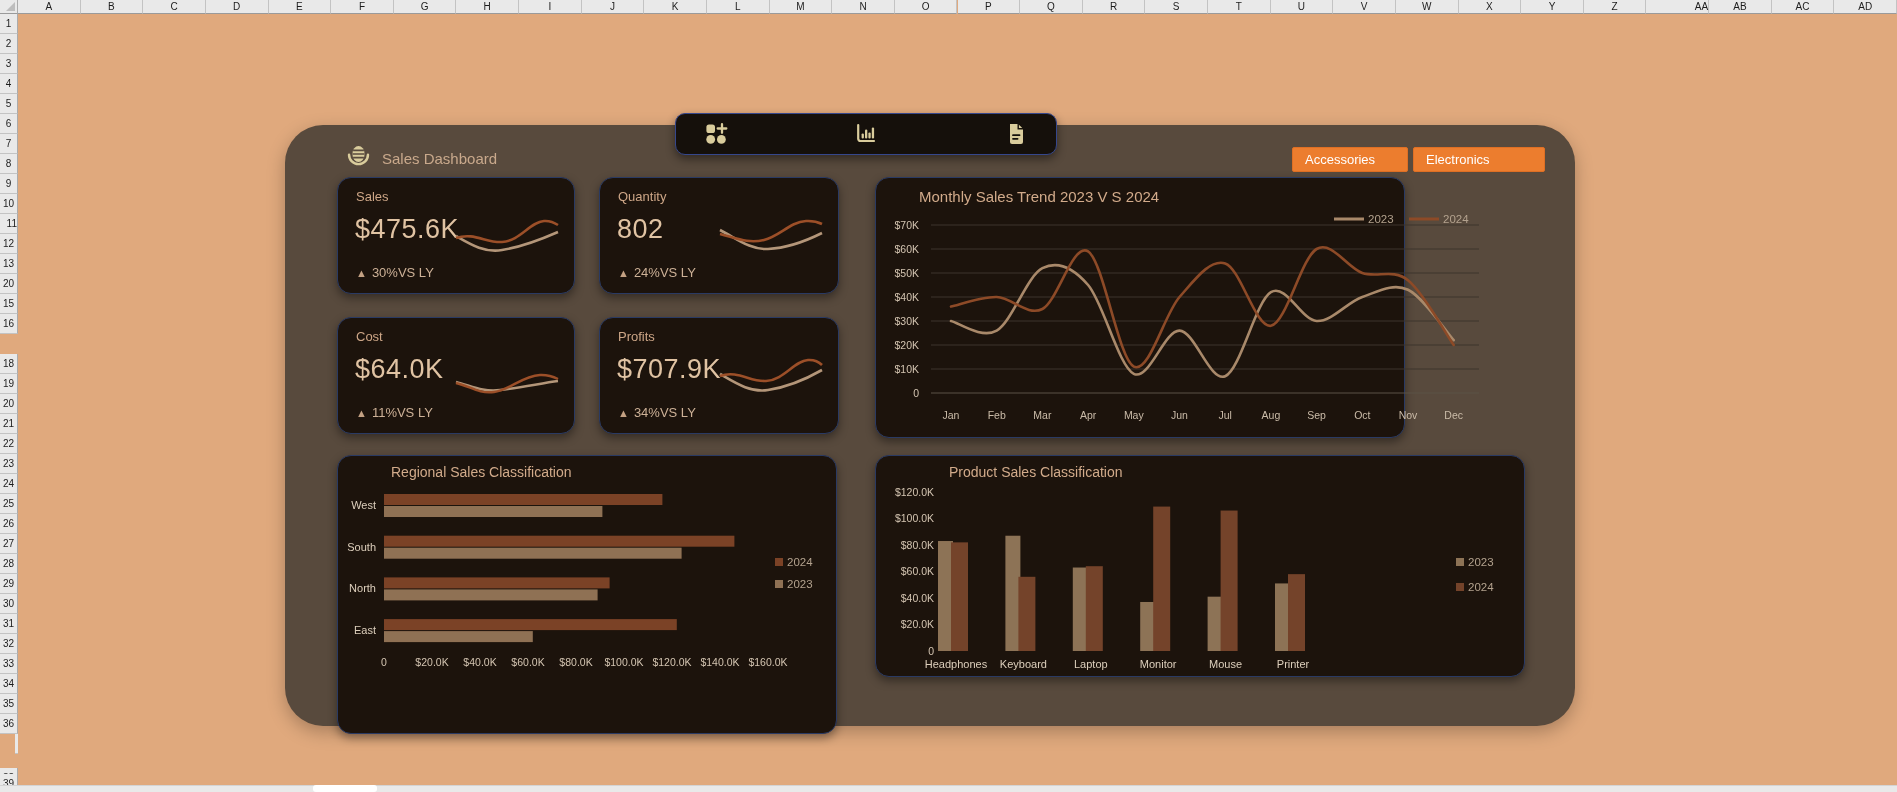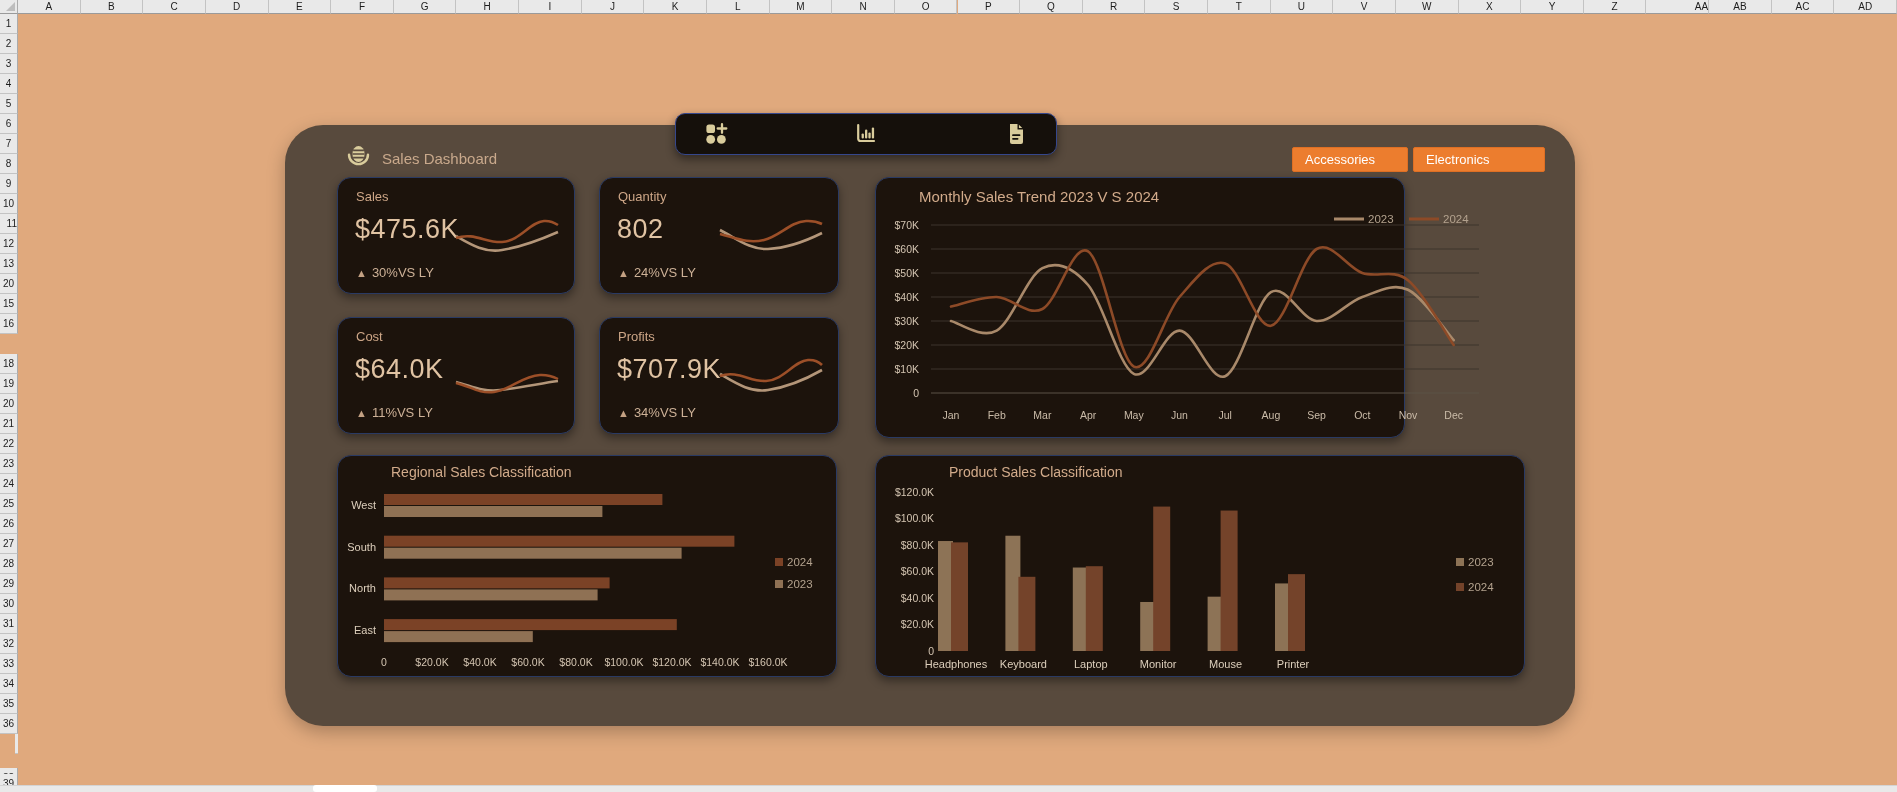--- a/index.html
+++ b/index.html
@@ -38,21 +38,21 @@
   #btnElectronics{left:1413px;width:132px;}
   .card{position:absolute;background:#1c130c;border:1px solid #2a3a63;border-radius:14px;
         box-shadow:0 4px 10px rgba(0,0,0,.4);box-sizing:border-box;}
   .kpi-label{position:absolute;left:18px;top:11px;font-size:13px;color:#cda687;}
   .kpi-value{position:absolute;left:17px;top:36px;font-size:27px;color:#e0c3a3;letter-spacing:.5px;}
   .kpi-delta{position:absolute;left:18px;bottom:13px;font-size:13px;color:#cdb197;display:flex;align-items:center;gap:5px;}
   .kpi-delta .arrow{font-size:11px;color:#c4a183;}
   .spark{position:absolute;right:12px;top:34px;}
   .chart-title{position:absolute;font-size:14px;color:#d2ab8b;}
   #lineCard{left:875px;top:177px;width:530px;height:261px;}
-  #regCard{left:337px;top:455px;width:500px;height:222px;}
+  #regCard{left:337px;top:455px;width:500px;height:279px;}
   #prodCard{left:875px;top:455px;width:650px;height:222px;}
   svg text{font-family:"Liberation Sans",sans-serif;}
 </style>
 </head>
 <body>
 <div id="stage">
 
   <div class="corner">
       <div class="tri"></div>
     </div>

